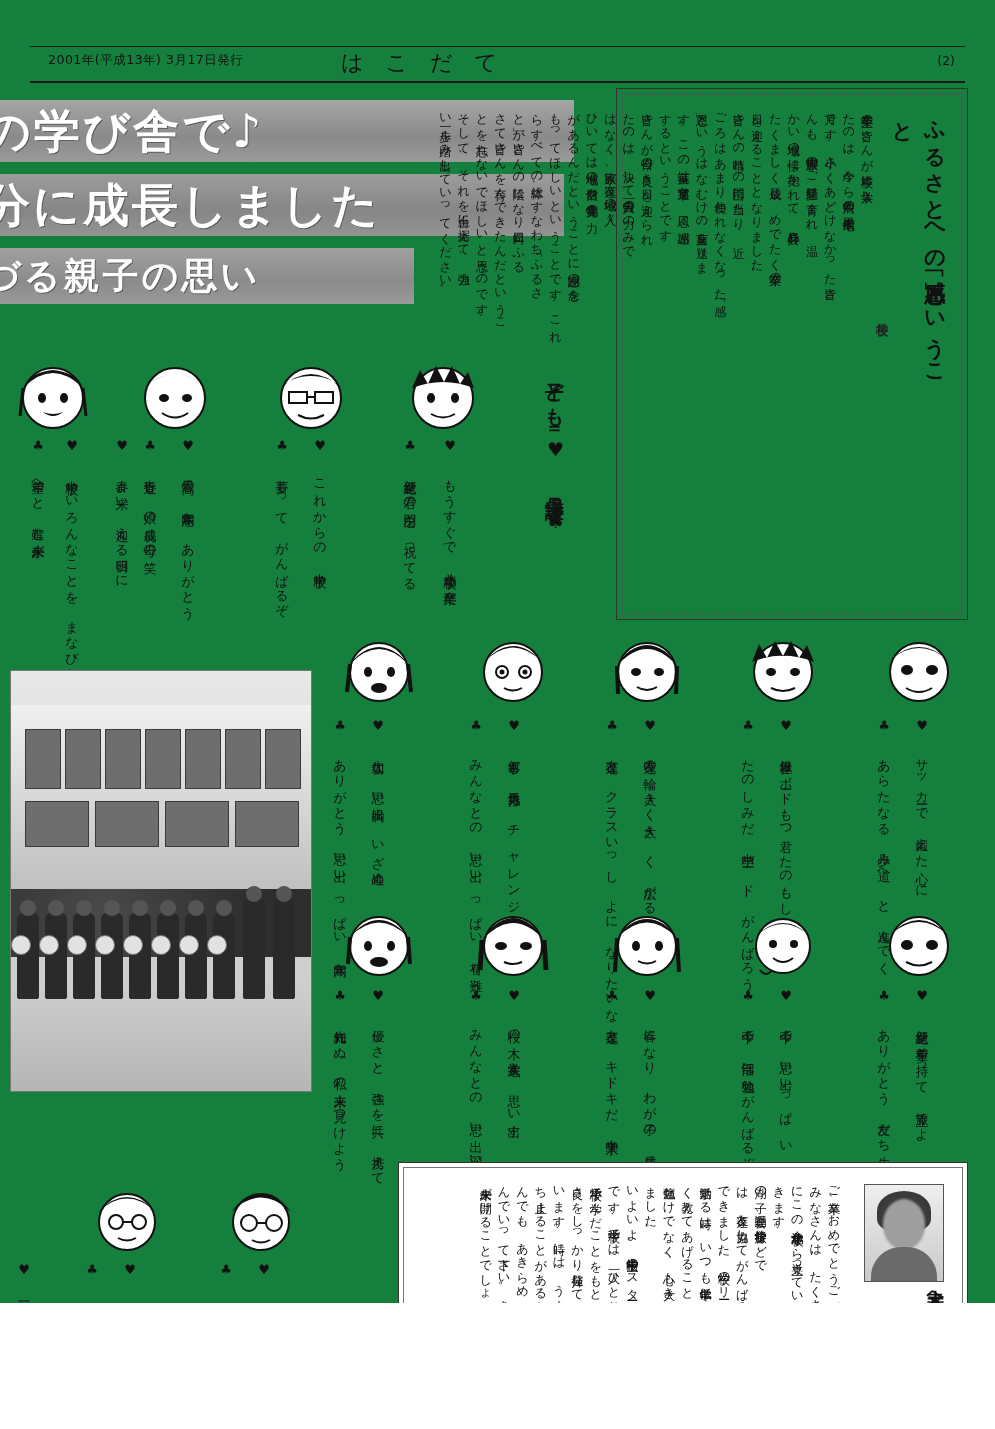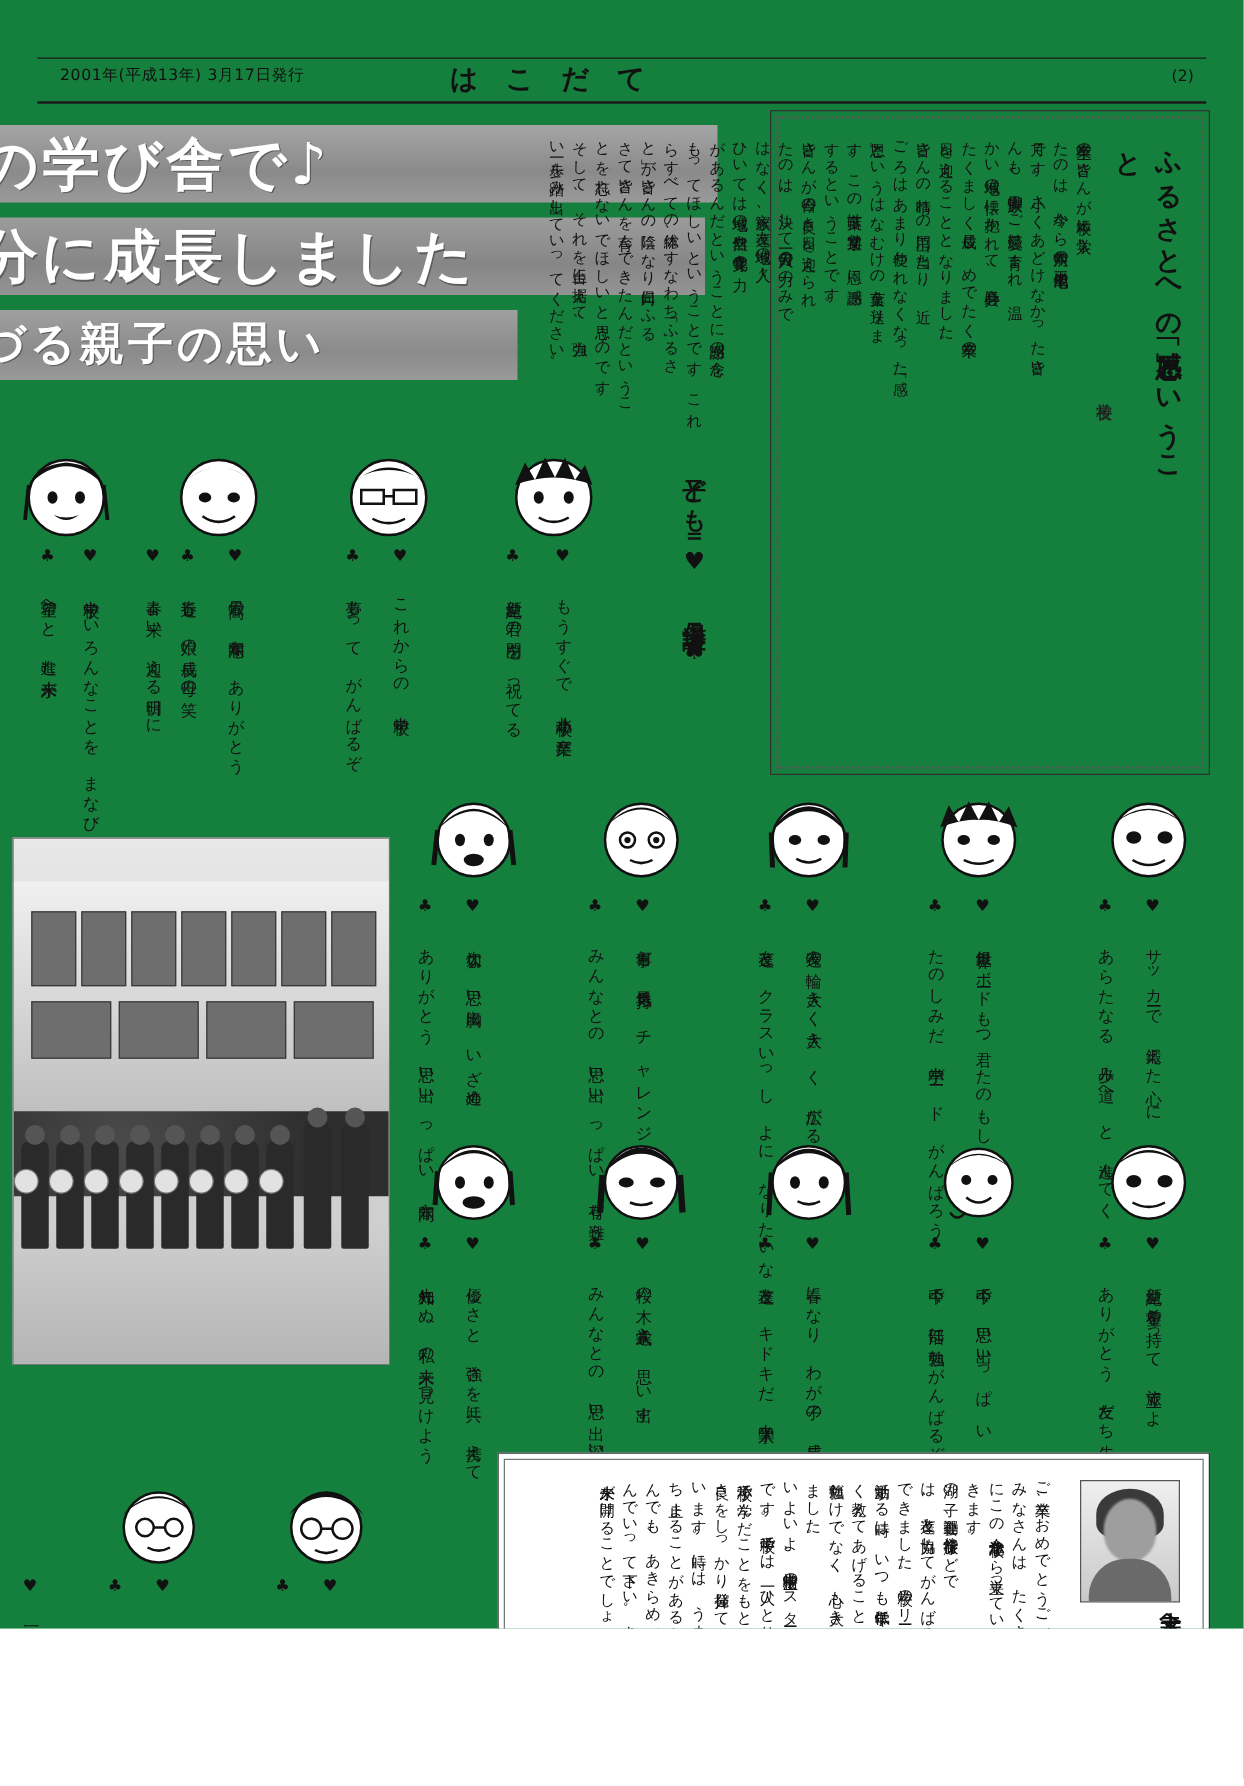--- a/index.html
+++ b/index.html
@@ -32,24 +32,24 @@
   .masthead-date {
     position: absolute;
     left: 18px;
     top: 5px;
     font-size: 12.5px;
     letter-spacing: 0.5px;
     white-space: nowrap;
   }
   .masthead-title {
     position: absolute;
-    left: 330px;
+    left: 311px;
     top: 1px;
     font-size: 22px;
-    font-weight: bold;
+    font-weight: normal;
     letter-spacing: 22px;
     white-space: nowrap;
   }
   .masthead-page {
     position: absolute;
     right: 10px;
     top: 6px;
     font-size: 12.5px;
   }
 

